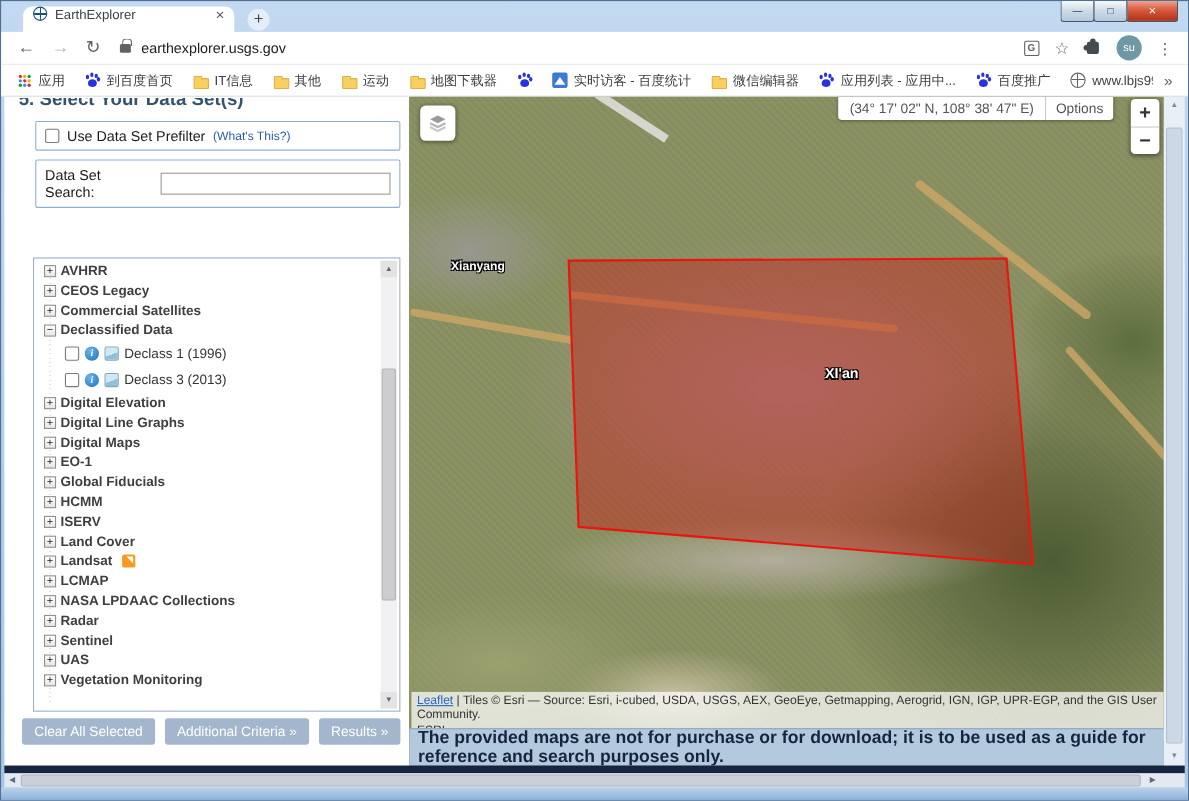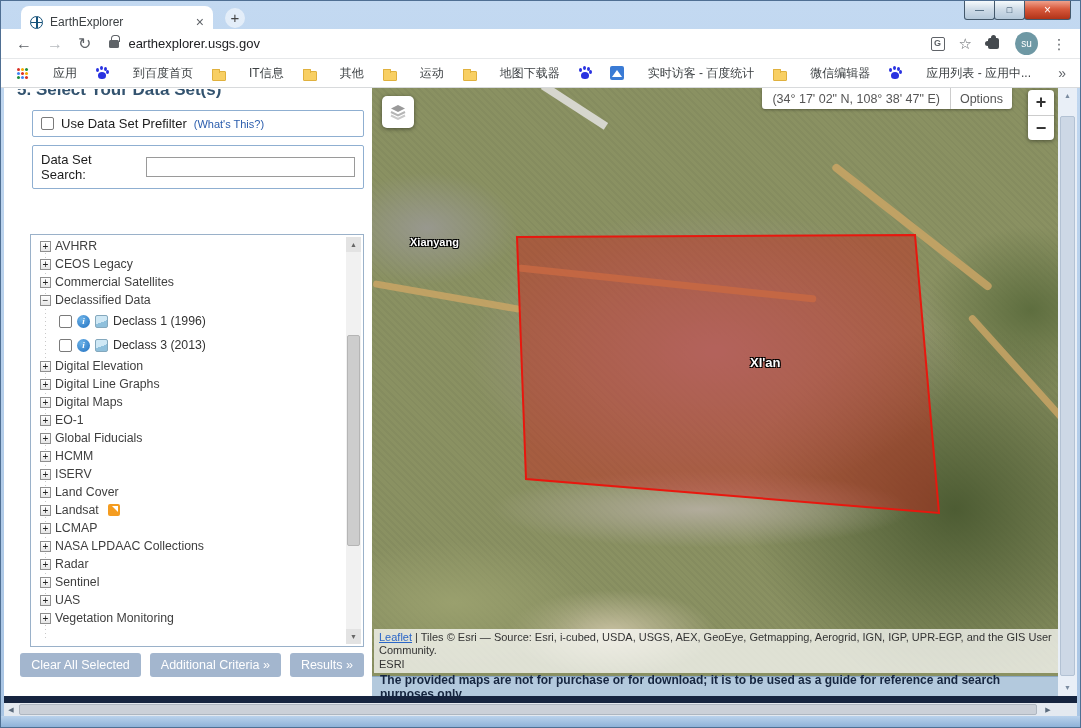--- a/index.html
+++ b/index.html
@@ -3,21 +3,21 @@
 <meta charset="utf-8">
 <style>
   *{box-sizing:border-box;margin:0;padding:0}
   html,body{width:1081px;height:728px;overflow:hidden;background:#9db8d6}
   .window{position:relative;width:1081px;height:728px;font-family:"Liberation Sans",sans-serif;
     background:linear-gradient(#c3d9f1,#a9c5e4);border:1px solid #4f6f93;overflow:hidden}
 
   
   .titlebar{position:absolute;top:0;left:0;right:0;height:28px}
   .tab{position:absolute;left:20px;top:5px;width:192px;height:23px;background:#fff;border-radius:8px 8px 0 0;
-    display:flex;align-items:flex-end;gap:7px;padding:0 9px}
+    display:flex;align-items:flex-start;gap:7px;padding:0 9px}
   .tab-title{flex:1;font-size:12px;color:#3c4043;white-space:nowrap;overflow:hidden}
   .tab-close{font-size:14px;color:#5f6368;line-height:14px}
   .newtab-btn{position:absolute;left:224px;top:7px;width:20px;height:20px;border-radius:50%;
     background:rgba(255,255,255,.55);color:#444;font-size:15px;line-height:19px;text-align:center}
   .globe-fav{width:13px;height:13px;border:1.5px solid #16527a;border-radius:50%;position:relative;flex:none;
     background:linear-gradient(transparent 5px,#16527a 5px 6.5px,transparent 6.5px),
                linear-gradient(90deg,transparent 5px,#16527a 5px 6.5px,transparent 6.5px)}
   .win-controls{position:absolute;top:0;right:9px;display:flex}
   .win-btn{width:31px;height:19px;border:1px solid #43586b;border-top:none;margin-left:-1px;
     display:flex;align-items:center;justify-content:center;font-size:9px;color:#12304a;
@@ -41,21 +41,21 @@
   .puzzle-icon::before{content:"";position:absolute;top:-3px;left:3px;width:5px;height:5px;border-radius:50%;background:#454a4f}
   .puzzle-icon::after{content:"";position:absolute;left:-3px;top:3px;width:5px;height:5px;border-radius:50%;background:#454a4f}
   .avatar{width:23px;height:23px;border-radius:50%;background:#6e98a4;color:#fff;font-size:10px;
     display:flex;align-items:center;justify-content:center}
   .kebab-ic{font-size:14px;color:#5f6368}
 
   
   .bookmarks{position:absolute;top:58px;left:0;right:0;height:29px;background:#fff;border-bottom:1px solid #d8dadc;
     display:flex;align-items:center;padding:0 14px}
   .bm-list{display:flex;align-items:center;gap:18px;flex:1;overflow:hidden}
-  .bm{display:flex;align-items:center;gap:24px;font-size:12px;color:#3c4043;white-space:nowrap}
+  .bm{display:flex;align-items:center;gap:6px;font-size:12px;color:#3c4043;white-space:nowrap}
   .bmi{width:14px;height:14px;position:relative;flex:none}
   .apps-grid-icon::before{content:"";position:absolute;left:2px;top:2px;width:3px;height:3px;border-radius:50%;background:#d93025;
     box-shadow:4px 0 0 #f9ab00,8px 0 0 #1e8e3e,0 4px 0 #4285f4,4px 4px 0 #d93025,8px 4px 0 #f9ab00,0 8px 0 #1e8e3e,4px 8px 0 #4285f4,8px 8px 0 #d93025}
   .baidu-paw-icon::before{content:"";position:absolute;left:3px;top:6px;width:8px;height:7px;border-radius:50% 50% 46% 46%;background:#2932e1}
   .baidu-paw-icon::after{content:"";position:absolute;left:1px;top:2px;width:3px;height:4px;border-radius:50%;background:#2932e1;
     box-shadow:4px -2px 0 #2932e1,8px -1px 0 #2932e1,10px 2px 0 #2932e1}
   .folder-icon::before{content:"";position:absolute;left:1px;top:5px;width:12px;height:8px;background:#f8cf63;border:1px solid #e0b13e;border-radius:1px}
   .folder-icon::after{content:"";position:absolute;left:1px;top:3px;width:6px;height:3px;background:#f8cf63;border:1px solid #e0b13e;border-bottom:none;border-radius:1px 1px 0 0}
   .stats-icon{background:#3a7bd5;border-radius:2px}
   .stats-icon::after{content:"";position:absolute;left:2px;top:4px;width:0;height:0;
@@ -79,21 +79,21 @@
     padding:6px 8px;display:flex;align-items:center;gap:7px}
   .search-label{font-size:13px;color:#1c1c1c}
   .search-input{width:212px;height:20px;border:1px solid #9a9a9a;font-size:12px;padding:0 3px;font-family:"Liberation Sans",sans-serif}
   .tree-box{position:absolute;left:26px;right:8px;top:146px;bottom:49px;border:1px solid #9ab1c9;background:#fff;overflow:hidden}
   .tree-inner{position:absolute;inset:2px 17px 2px 6px;overflow:hidden;
     background:repeating-linear-gradient(#c9c9c9 0 1px,transparent 1px 4px);
     background-size:1px calc(100% - 8px);background-position:8px 4px;background-repeat:no-repeat}
   .tree-row{height:18px;display:flex;align-items:center;gap:4px;padding-left:3px}
   .expand-box{width:11px;height:11px;border:1px solid #8f8f8f;background:linear-gradient(#fff,#e6e6e6);
     font-size:10px;line-height:9px;text-align:center;color:#222;flex:none}
-  .tree-label{font-size:12.3px;font-weight:normal;color:#3f3f3f;white-space:nowrap}
+  .tree-label{font-size:12.3px;font-weight:bold;color:#3f3f3f;white-space:nowrap}
   .tree-child{height:24px;display:flex;align-items:center;gap:5px;margin-left:22px}
   .child-label{font-size:12.3px;color:#333;white-space:nowrap}
   .info-icon{width:13px;height:13px;border-radius:50%;flex:none;color:#fff;text-align:center;line-height:13px;
     font-size:9px;font-weight:bold;font-style:italic;font-family:"Liberation Serif",serif;
     background:radial-gradient(circle at 35% 30%,#6db3e8,#1f6fc0)}
   .info-icon::before{content:"i"}
   .thumb-icon{width:13px;height:13px;border:1px solid #84a8bd;border-radius:2px;flex:none;
     background:linear-gradient(160deg,#cfe8f5 0 55%,#8fc0dc 55%)}
   .landsat-flag-icon{width:12px;height:12px;background:#f49c20;border-radius:2px;position:relative;margin-left:5px;flex:none}
   .landsat-flag-icon::before{content:"";position:absolute;right:2px;top:2px;width:0;height:0;
@@ -129,22 +129,22 @@
     box-shadow:0 1px 3px rgba(0,0,0,.35);display:flex;align-items:center;font-size:12.5px;color:#555}
   .coord-text{padding:0 10px}
   .options-btn{padding:0 9px;border-left:1px solid #ccc;height:100%;display:flex;align-items:center}
   .zoom-ctl{position:absolute;top:2px;right:4px;width:26px;background:#fff;border-radius:4px;
     box-shadow:0 1px 4px rgba(0,0,0,.45);overflow:hidden}
   .zoom-btn{height:25px;display:flex;align-items:center;justify-content:center;font-size:18px;font-weight:bold;color:#333}
   .zoom-btn + .zoom-btn{border-top:1px solid #ccc}
   .attribution{position:absolute;left:2px;right:0;bottom:23px;background:rgba(255,255,255,.73);
     font-size:11px;color:#333;line-height:13.5px;padding:2px 5px}
   .leaflet-link{color:#2a66c8;text-decoration:underline}
-  .disclaimer{position:absolute;left:0;right:0;bottom:0;height:20px;background:#b3c9dd;border-top:1px solid #8aa6c0;
-    display:flex;align-items:center;padding:0 8px;font-size:12px;font-weight:bold;color:#15253f}
+  .disclaimer{position:absolute;left:0;right:0;bottom:0;height:34px;background:#b3c9dd;border-top:1px solid #8aa6c0;
+    display:flex;align-items:center;padding:0 8px;font-size:16px;font-weight:bold;color:#15253f}
 
   
   .v-scroll{position:absolute;top:87px;right:3px;width:19px;bottom:31px;background:#e9eff7}
   .vs-arrow{position:absolute;left:0;right:0;height:16px;text-align:center;font-size:7px;line-height:16px;color:#7a8ba0}
   .vs-arrow.up{top:0}.vs-arrow.down{bottom:0}
   .vs-thumb{position:absolute;left:2px;right:2px;top:28px;height:560px;background:#cdd8e6;border:1px solid #b3c2d4;border-radius:2px}
   .navy-bar{position:absolute;left:3px;right:3px;bottom:24px;height:7px;background:#16243f}
   .h-scroll{position:absolute;left:3px;right:3px;bottom:11px;height:13px;background:#e4e9f0}
   .hs-arrow{position:absolute;top:0;bottom:0;width:14px;text-align:center;font-size:7px;line-height:13px;color:#5a6a7c}
   .hs-arrow.left{left:0}.hs-arrow.right{right:22px}
@@ -361,21 +361,21 @@
       <div class="river" style="left:0;top:205px;width:150px;height:7px;transform:rotate(10deg)"></div>
       <div class="river" style="left:145px;top:192px;width:300px;height:7px;transform:rotate(6deg)"></div>
       <div class="river" style="left:440px;top:135px;width:200px;height:8px;transform:rotate(38deg)"></div>
       <div class="river" style="left:560px;top:310px;width:230px;height:7px;transform:rotate(48deg)"></div>
       <div class="runway"></div>
       <svg class="overlay-svg" width="688" height="587" viewBox="0 0 688 587">
         <polygon stroke-width="2" points="145,149 543,147 567,425 154,391" fill="rgba(200,30,25,0.45)" stroke="#e8170e"></polygon>
       </svg>
       <div>
           <span class="map-label" style="left: 38px; top: 148px; font-size: 11px;">Xianyang</span>
-          <span class="map-label" style="left: 378px; top: 267px; font-size: 13px;">XI'an</span>
+          <span class="map-label" style="left: 378px; top: 244px; font-size: 13px;">XI'an</span>
         </div>
     </div>
     <div class="layers-ctl">
       <svg width="20" height="20" viewBox="0 0 20 20">
         <path d="M10 3 L17 6.5 L10 10 L3 6.5 Z" fill="#9a9a9a"></path>
         <path d="M3 10 L10 13.5 L17 10" fill="none" stroke="#b5b5b5" stroke-width="2"></path>
         <path d="M3 13.5 L10 17 L17 13.5" fill="none" stroke="#c9c9c9" stroke-width="2"></path>
       </svg>
     </div>
     <div class="coord-bar">

